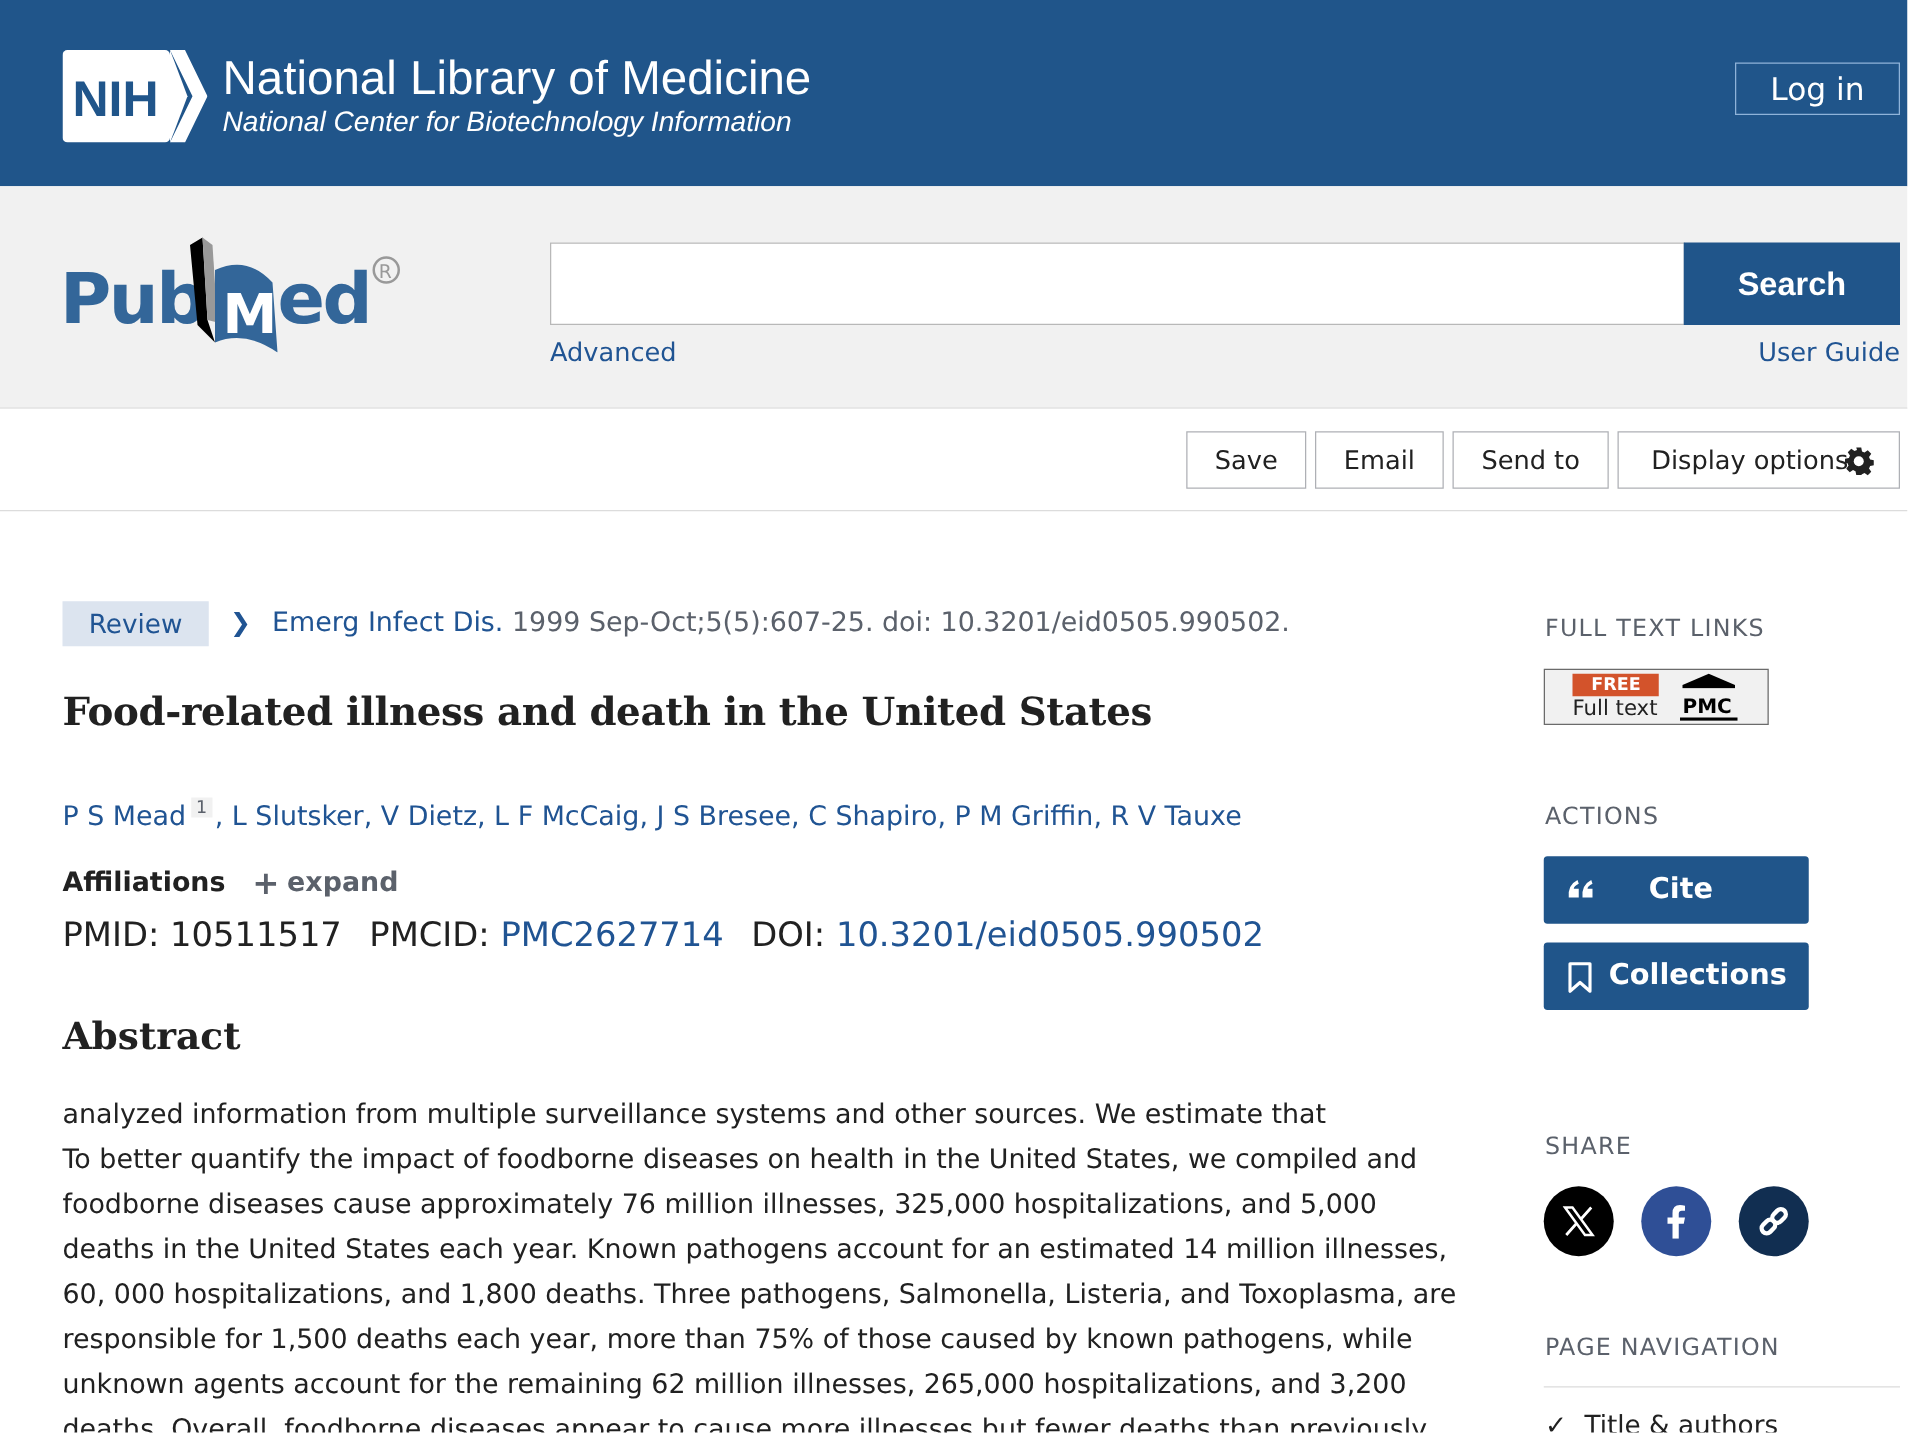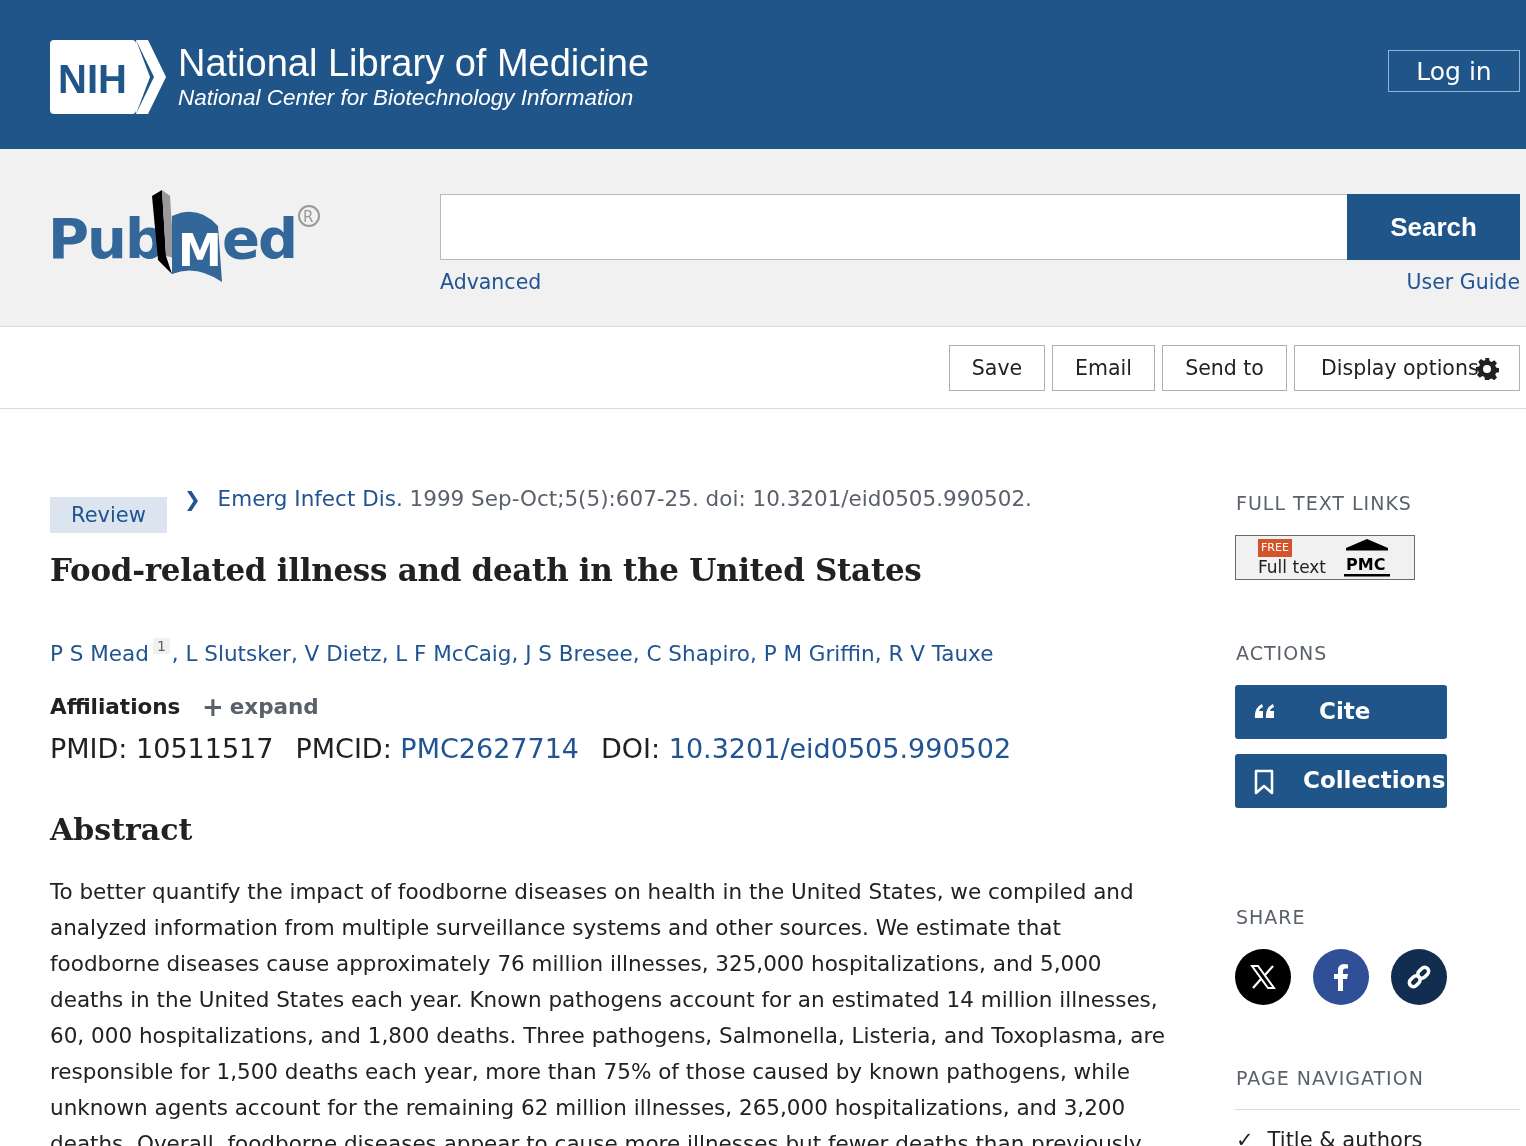--- a/index.html
+++ b/index.html
@@ -24,21 +24,21 @@
   
   .toolbar { position: absolute; left: 0; top: 327px; width: 1526px; height: 82px; border-bottom: 1px solid #dcdcdc; background: #fff; }
   .tb-btn { position: absolute; top: 18px; height: 46px; border: 1px solid #aeb0b5; background: #fff; font-size: 20.5px; color: #212121; display: flex; align-items: center; justify-content: center; cursor: pointer; }
   .tb-save { left: 949px; width: 96px; }
   .tb-email { left: 1052px; width: 103px; }
   .tb-send { left: 1162px; width: 125px; }
   .tb-display { left: 1294px; width: 226px; justify-content: flex-start; padding-left: 26px; }
   .gear { position: absolute; right: 20px; top: 11px; width: 24px; height: 24px; }
 
   
-  .review-badge { position: absolute; left: 50px; top: 481px; width: 117px; height: 36px; background: #dce4ef; color: #205493; font-size: 21px; display: flex; align-items: center; justify-content: center; margin-top: 16px; }
+  .review-badge { position: absolute; left: 50px; top: 481px; width: 117px; height: 36px; background: #dce4ef; color: #205493; font-size: 21px; display: flex; align-items: center; justify-content: center; }
   .cite-line { position: absolute; left: 184px; top: 486px; font-size: 21.5px; color: #5b616b; white-space: nowrap; }
   .cite-line .chev { color: #205493; margin-right: 10px; font-size: 20px; }
   .cite-line a { color: #205493; text-decoration: none; }
   .title { position: absolute; left: 50px; top: 552px; font-family: "DejaVu Serif", "Liberation Serif", serif; font-weight: bold; font-size: 31px; color: #212121; white-space: nowrap; letter-spacing: -0.3px; }
   .authors { position: absolute; left: 50px; top: 638px; font-size: 21.5px; color: #205493; white-space: nowrap; }
   .authors a { color: #205493; text-decoration: none; }
   .authors .sup { display: inline-block; background: #f1f1f1; color: #5b616b; font-size: 14px; padding: 0 4px; vertical-align: 10px; margin: 0 2px 0 4px; }
   .authors .sep { color: #205493; }
   .affil { position: absolute; left: 50px; top: 692px; font-size: 21.5px; color: #212121; white-space: nowrap; font-weight: bold; }
   .affil .expand { color: #5b616b; margin-left: 14px; cursor: pointer; }
@@ -46,29 +46,29 @@
   .ids { position: absolute; left: 50px; top: 733px; font-size: 27px; color: #212121; white-space: nowrap; }
   .ids a { color: #205493; text-decoration: none; }
   .ids .gap { display: inline-block; width: 22px; }
   .abstract-h { position: absolute; left: 50px; top: 812px; font-family: "DejaVu Serif", "Liberation Serif", serif; font-weight: bold; font-size: 30px; color: #212121; }
   .abstract { position: absolute; left: 50px; top: 874px; width: 1090px; font-size: 21.5px; line-height: 36px; color: #212121; }
   .abstract .ln { display: block; white-space: nowrap; }
 
   
   .side-h { position: absolute; left: 1236px; font-size: 19px; color: #5b616b; letter-spacing: 1px; white-space: nowrap; }
   .ftl-btn { position: absolute; left: 1235px; top: 535px; width: 180px; height: 45px; border: 1.5px solid #6b6b6b; background: #f1f1f1; cursor: pointer; }
-  .ftl-free { position: absolute; left: 22px; top: 3px; background: #d3532b; color: #fff; font-size: 11px; padding: 0 3px; line-height: 18px; }
+  .ftl-free { position: absolute; left: 22px; top: 3px; background: #d3532b; color: #fff; font-size: 14px; padding: 0 15px; line-height: 18px; font-weight: bold; }
   .ftl-full { position: absolute; left: 22px; top: 21px; color: #212121; font-size: 17px; line-height: 20px; }
   .ftl-pmc { position: absolute; left: 106px; top: 2px; width: 50px; height: 40px; }
   .act-btn { position: absolute; left: 1235px; width: 212px; height: 54px; background: #20558a; color: #fff; border-radius: 3px; font-weight: bold; font-size: 23px; cursor: pointer; }
   .act-cite { top: 685px; }
   .act-coll { top: 754px; }
   .act-btn .icon { position: absolute; left: 18px; top: 15px; }
   .act-cite .lbl { position: absolute; left: 84px; top: 13px; }
-  .act-coll .lbl { position: absolute; left: 68px; top: 13px; }
+  .act-coll .lbl { position: absolute; left: 52px; top: 13px; }
   .share { position: absolute; top: 949px; width: 56px; height: 56px; border-radius: 50%; display: flex; align-items: center; justify-content: center; cursor: pointer; }
   .share-x { left: 1235px; background: #000; }
   .share-fb { left: 1313px; background: #2f4f96; }
   .share-link { left: 1391px; background: #112e51; }
   .side-rule { position: absolute; left: 1235px; top: 1109px; width: 285px; height: 1px; background: #dcdcdc; }
   .nav-item { position: absolute; left: 1236px; top: 1128px; font-size: 21px; color: #212121; white-space: nowrap; }
   .nav-item .chk { color: #212121; margin-right: 14px; }
 </style>
 </head>
 <body>
@@ -129,22 +129,22 @@
   <span>Affiliations</span>
   <span class="expand"><span class="plus">+</span><span>expand</span></span>
 </div>
 
 <div class="ids">
   <span>PMID:</span> <span>10511517</span><span class="gap"></span><span>PMCID:</span> <a>PMC2627714</a><span class="gap"></span><span>DOI:</span> <a>10.3201/eid0505.990502</a>
 </div>
 
 <h2 class="abstract-h">Abstract</h2>
 <div class="abstract">
+  <span class="ln">analyzed information from multiple surveillance systems and other sources. We estimate that</span>
   <span class="ln">To better quantify the impact of foodborne diseases on health in the United States, we compiled and</span>
-  <span class="ln">analyzed information from multiple surveillance systems and other sources. We estimate that</span>
   <span class="ln">foodborne diseases cause approximately 76 million illnesses, 325,000 hospitalizations, and 5,000</span>
   <span class="ln">deaths in the United States each year. Known pathogens account for an estimated 14 million illnesses,</span>
   <span class="ln">60, 000 hospitalizations, and 1,800 deaths. Three pathogens, Salmonella, Listeria, and Toxoplasma, are</span>
   <span class="ln">responsible for 1,500 deaths each year, more than 75% of those caused by known pathogens, while</span>
   <span class="ln">unknown agents account for the remaining 62 million illnesses, 265,000 hospitalizations, and 3,200</span>
   <span class="ln">deaths. Overall, foodborne diseases appear to cause more illnesses but fewer deaths than previously</span>
 </div>
 
 <div class="side-h" style="top:492px;">FULL TEXT LINKS</div>
 <div class="ftl-btn">

